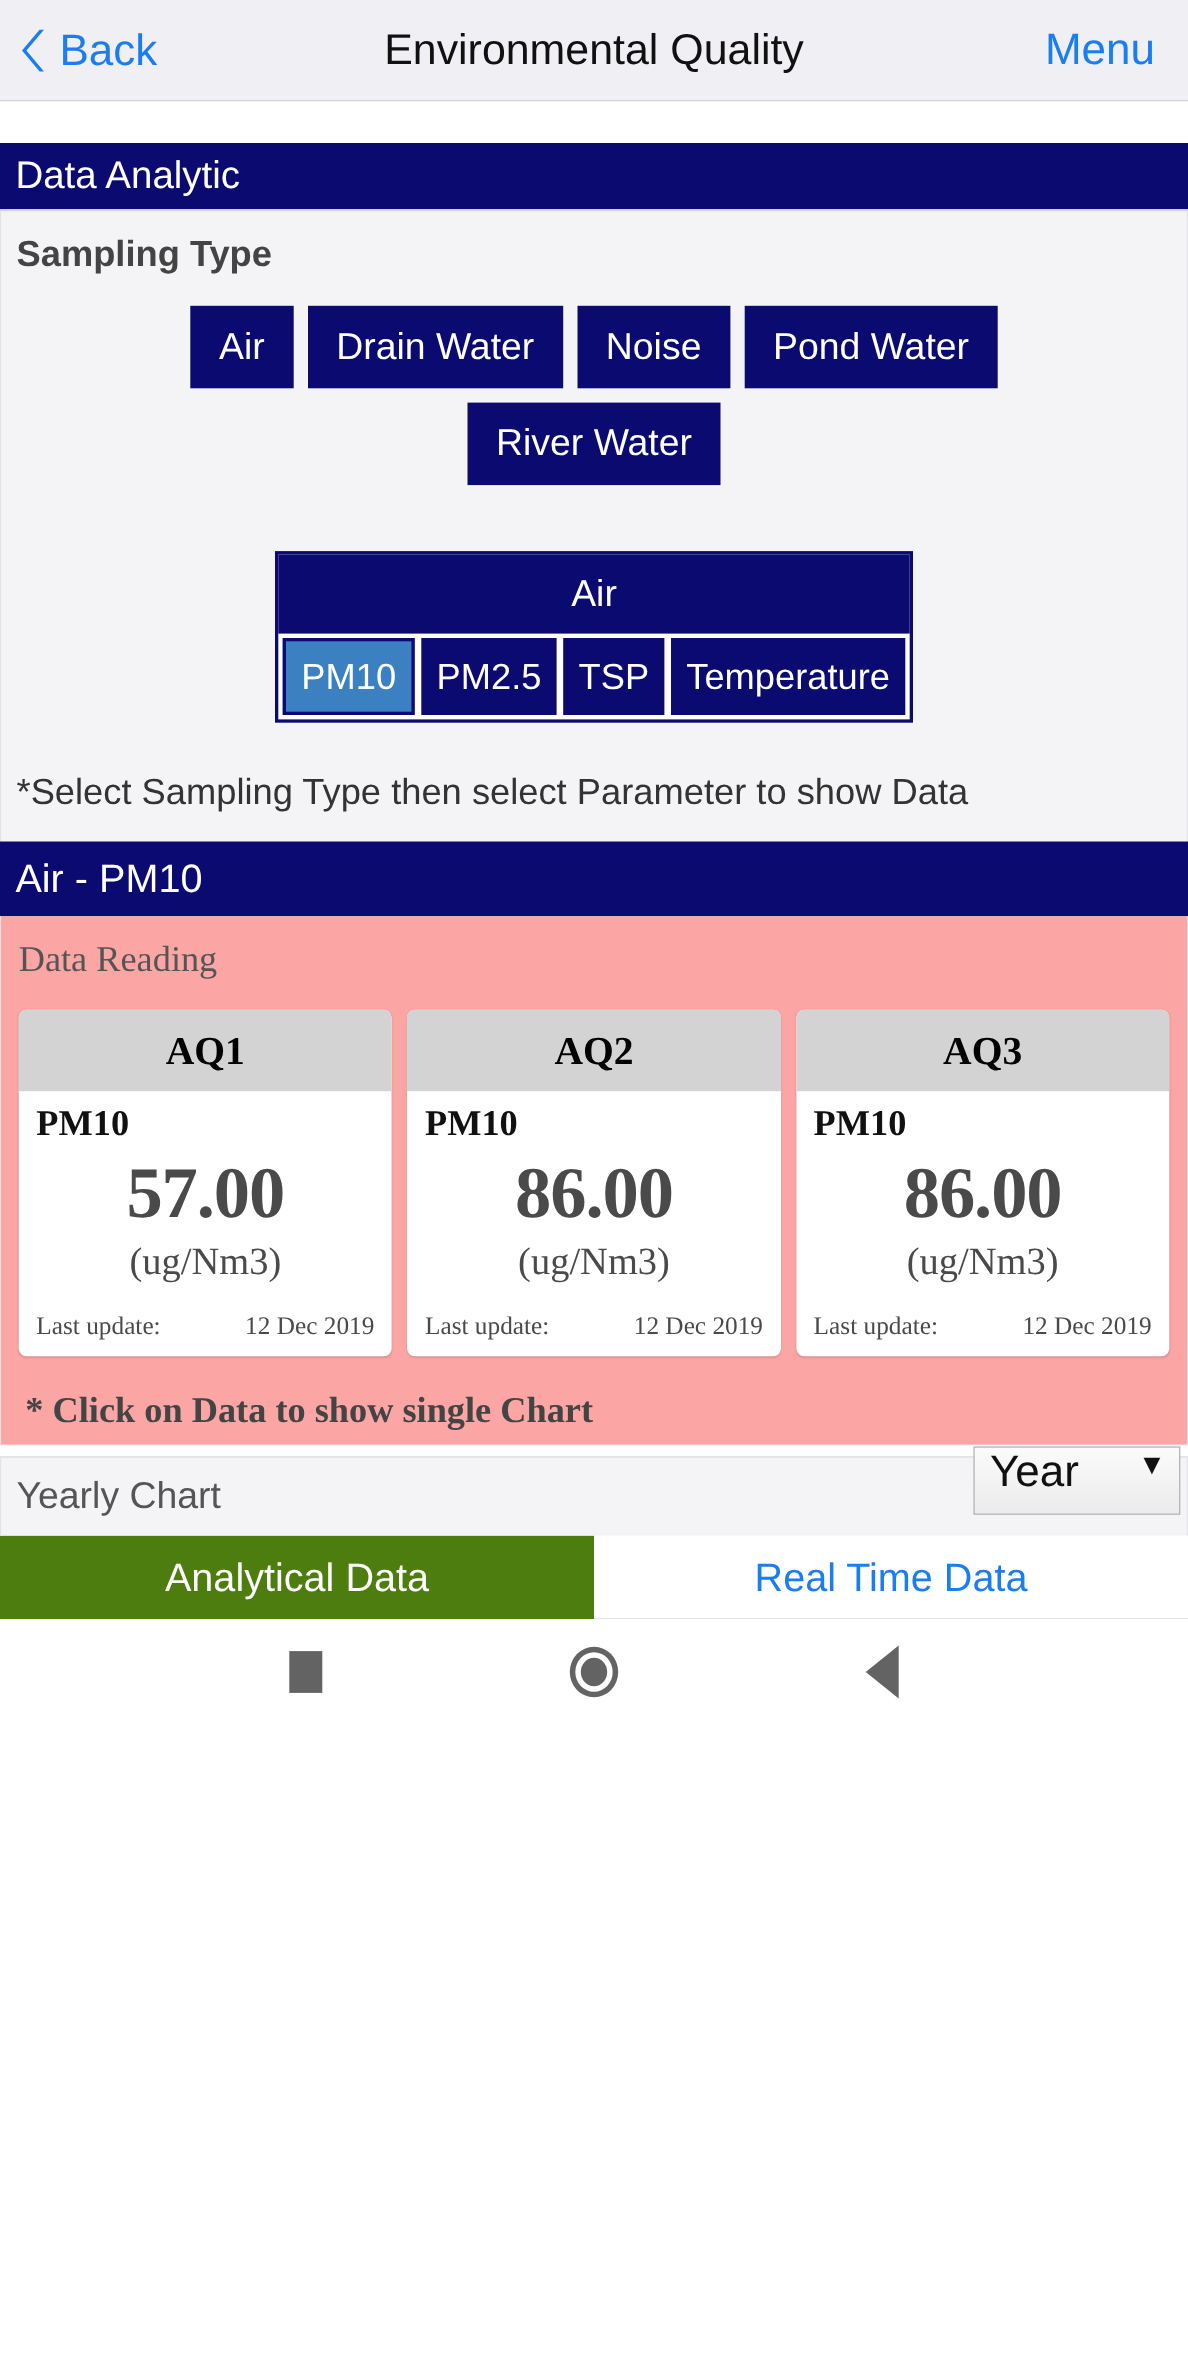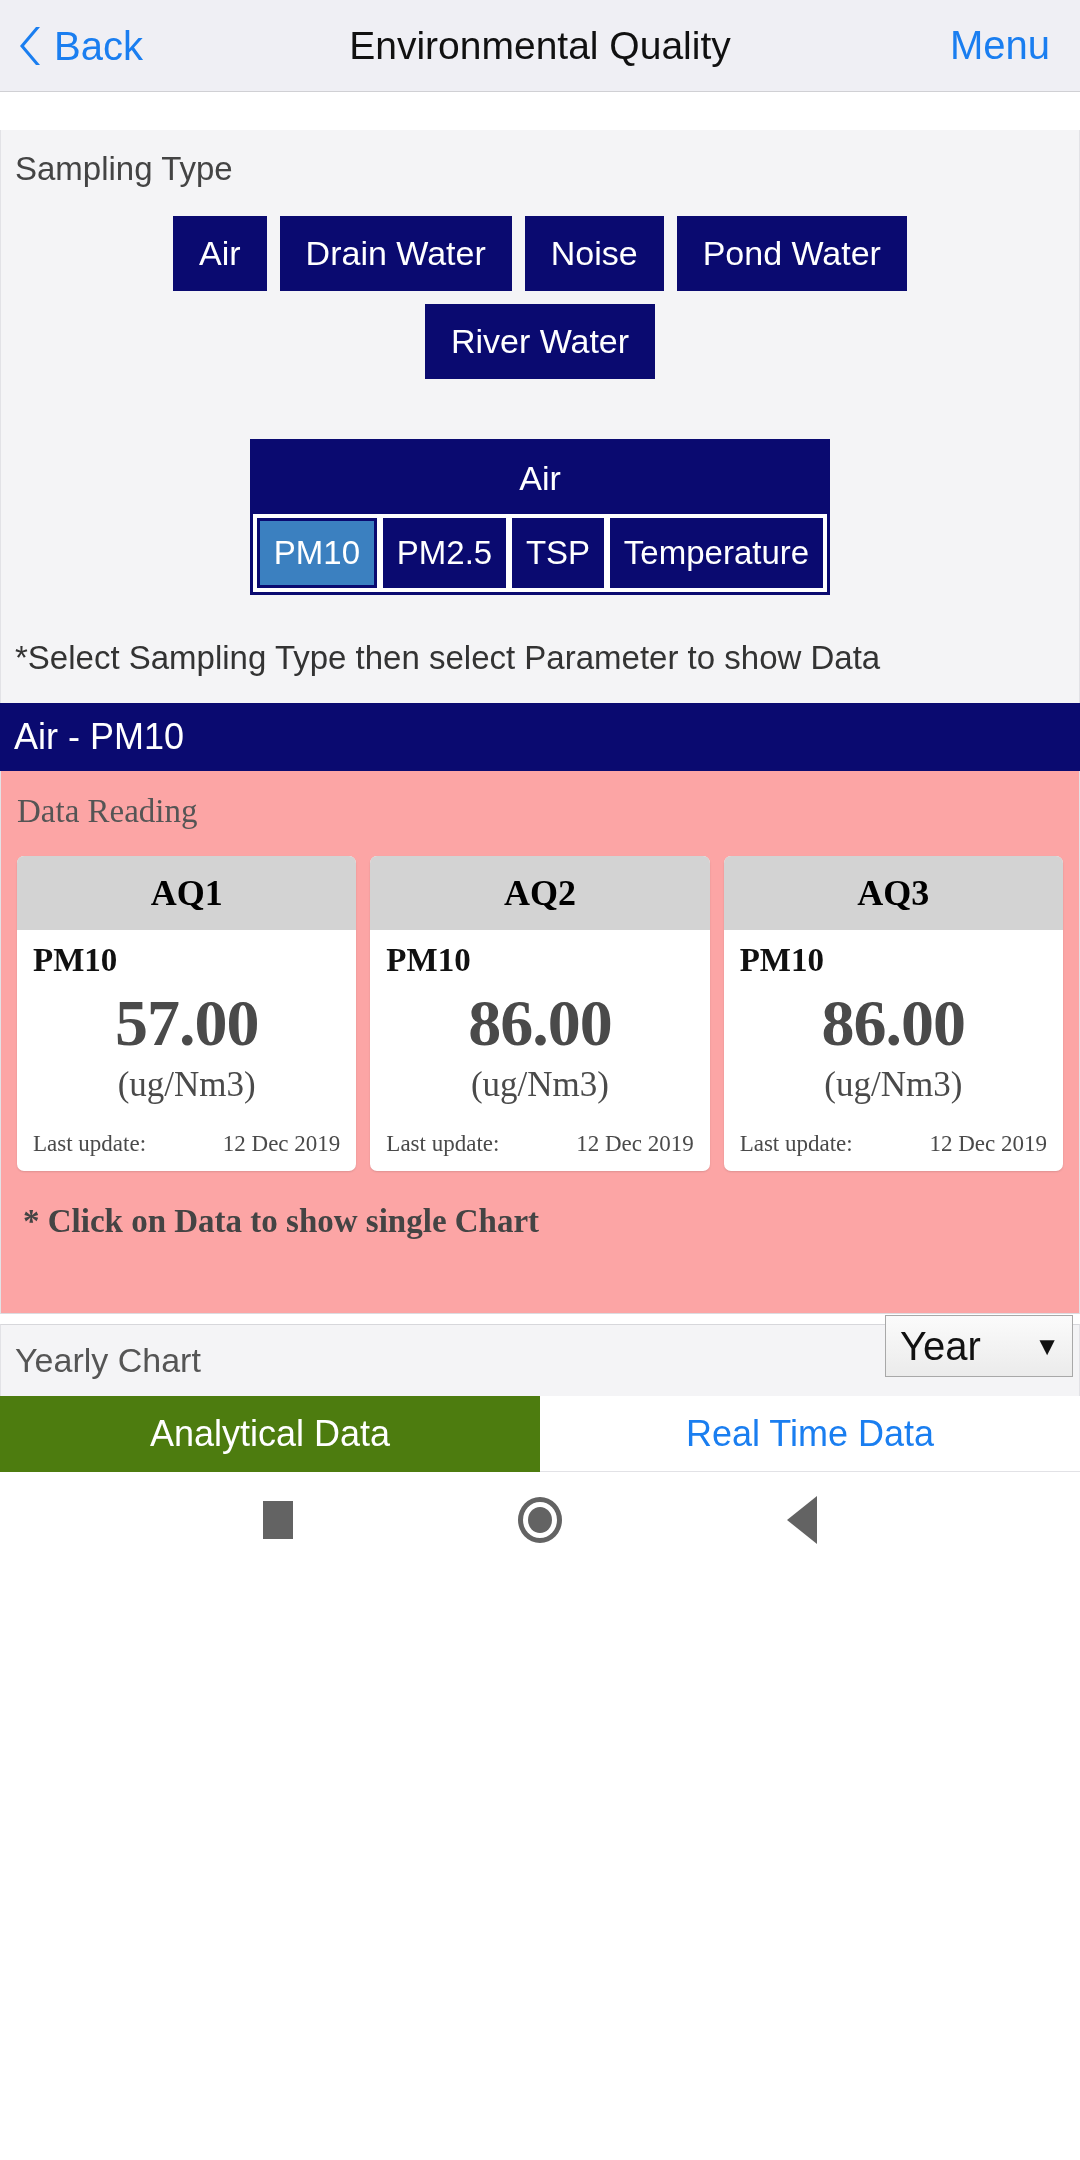--- a/index.html
+++ b/index.html
@@ -64,21 +64,21 @@
   .section-header-text { color:#ffffff; font-size: 35px; }
 
   
   .panel {
     background: #f4f4f6;
     border-left: 1px solid #e2e2e6;
     border-right: 1px solid #e2e2e6;
     padding: 0;
   }
   .panel-label {
-    font-size: 33px; color: #444444; font-weight: normal;
+    font-size: 33px; color: #444444; font-weight: bold;
     padding: 20px 0 0 14px;
   }
 
   .btn-row {
     display: flex; justify-content: center; align-items: flex-start;
     gap: 13px; margin-top: 28px;
   }
   .stype-btn {
     background: #0a0a70; color: #ffffff;
     font-size: 34px;
@@ -185,21 +185,21 @@
     display: flex; align-items: center;
     padding-left: 14px;
     position: relative;
   }
   .chart-label { font-size: 34px; color: #555555; }
   .year-select {
     position: absolute; right: 6px; top: -10px;
     width: 188px; height: 62px;
     background: linear-gradient(#fbfbfb, #ebebeb);
     border: 1px solid #a8a8a8;
-    display: flex; align-items: center; justify-content: space-between;
+    display: flex; align-items: flex-start; justify-content: space-between;
     padding: 0 12px 0 14px;
     font-size: 40px; color: #111111;
   }
   .year-caret { font-size: 26px; color: #111111; }
 
   
   .tabs { flex: 0 0 76px; height: 76px; display: flex; background:#ffffff; }
   .tab {
     flex: 1 1 0; display: flex; align-items: center; justify-content: center;
     font-size: 36px;
@@ -244,20 +244,23 @@
       </span>
       <span class="nav-back-label">Back</span>
     </div>
     <div class="nav-title">Environmental Quality</div>
     <div class="nav-menu">Menu</div>
   </div>
 
 
   <div class="gap-strip"></div>
 
+  <div class="section-header">
+    <span class="section-header-text">Data Analytic</span>
+  </div>
 
   <div class="panel">
     <div class="panel-label">Sampling Type</div>
 
     <div class="btn-row">
       <div class="stype-btn">Air</div>
       <div class="stype-btn">Drain Water</div>
       <div class="stype-btn">Noise</div>
       <div class="stype-btn">Pond Water</div>
     </div>

